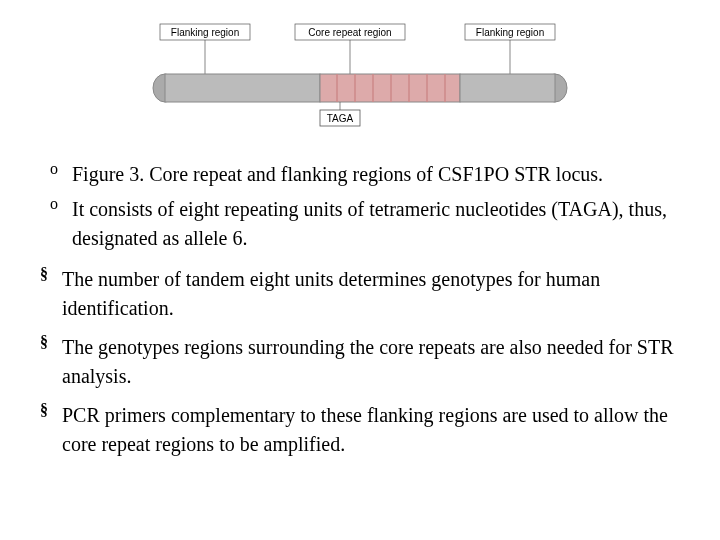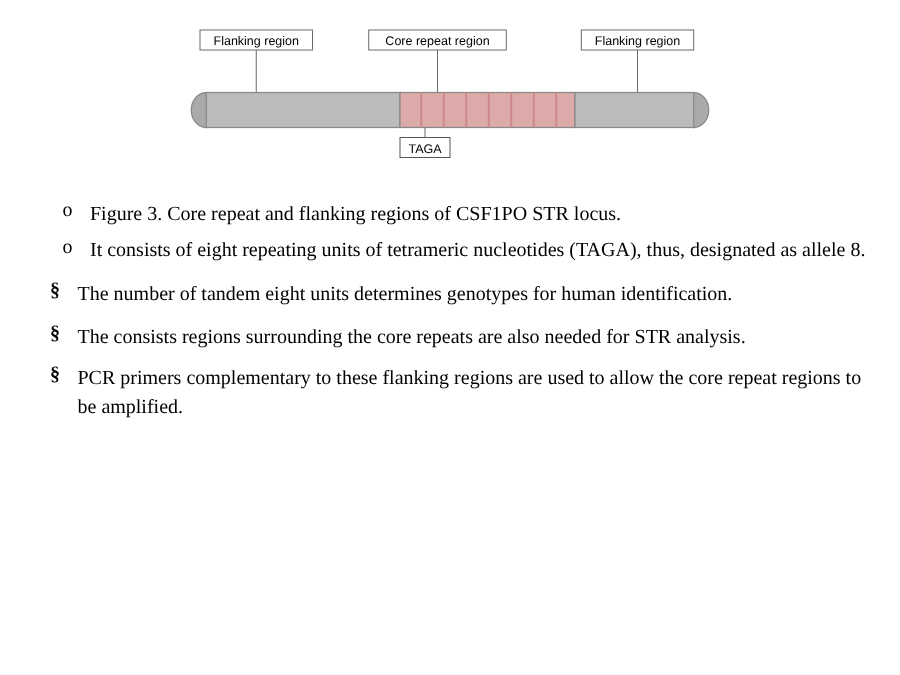--- a/index.html
+++ b/index.html
@@ -69,21 +69,21 @@
     }
 
     .bullet-square .marker {
       min-width: 22px;
       font-size: 16px;
       font-weight: bold;
     }
 
     .bullet-text {
       line-height: 1.45;
-      font-size: 16px;
+      font-size: 20px;
     }
   </style>
 </head>
 <body>
 
 <div class="page">
 
   <div class="diagram-container">
     <svg class="diagram-svg" viewBox="0 0 520 130" xmlns="http://www.w3.org/2000/svg">
 
@@ -130,32 +130,32 @@
 
   <div class="content">
 
     <div class="bullet-section">
       <div class="bullet-o">
         <span class="marker">o</span>
         <span class="bullet-text">Figure 3. Core repeat and flanking regions of CSF1PO STR locus.</span>
       </div>
       <div class="bullet-o">
         <span class="marker">o</span>
-        <span class="bullet-text">It  consists of eight repeating units of tetrameric nucleotides (TAGA), thus, designated as allele 8.</span>
+        <span class="bullet-text">It  consists of eight repeating units of tetrameric nucleotides (TAGA), thus, designated as allele 6.</span>
       </div>
     </div>
 
     <div class="bullet-square">
       <span class="marker">§</span>
       <span class="bullet-text">The number of tandem eight units determines genotypes for human identification.</span>
     </div>
 
     <div class="bullet-square">
       <span class="marker">§</span>
-      <span class="bullet-text">The consists regions surrounding the core repeats are also needed for STR analysis.</span>
+      <span class="bullet-text">The genotypes regions surrounding the core repeats are also needed for STR analysis.</span>
     </div>
 
     <div class="bullet-square">
       <span class="marker">§</span>
       <span class="bullet-text">PCR primers complementary to these flanking regions are used to allow the core repeat regions to be amplified.</span>
     </div>
 
   </div>
 
 </div>

